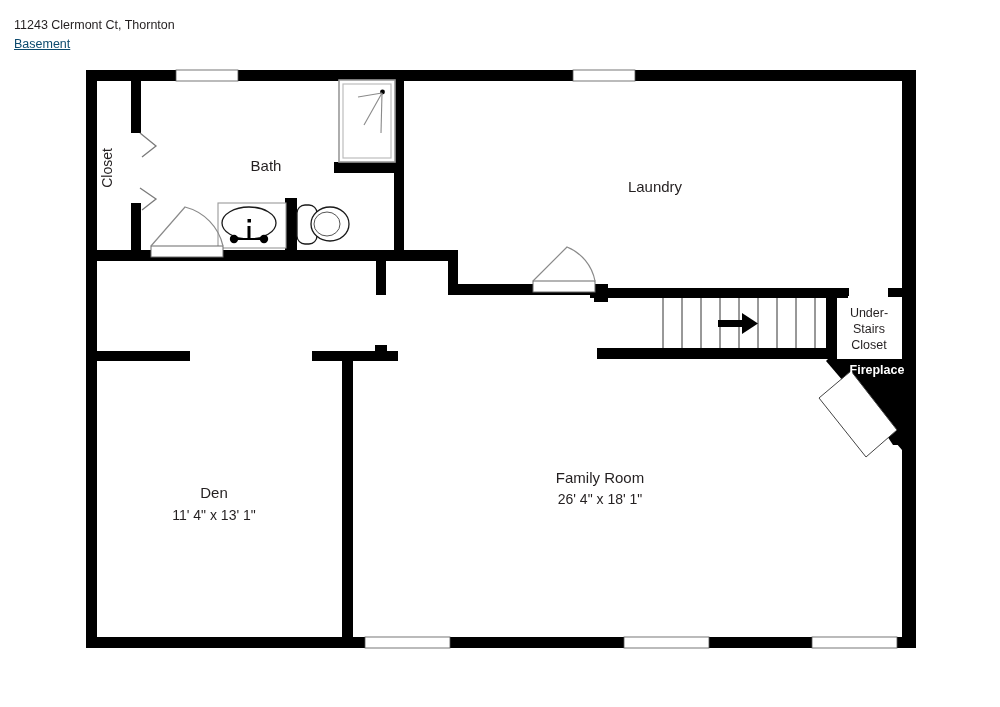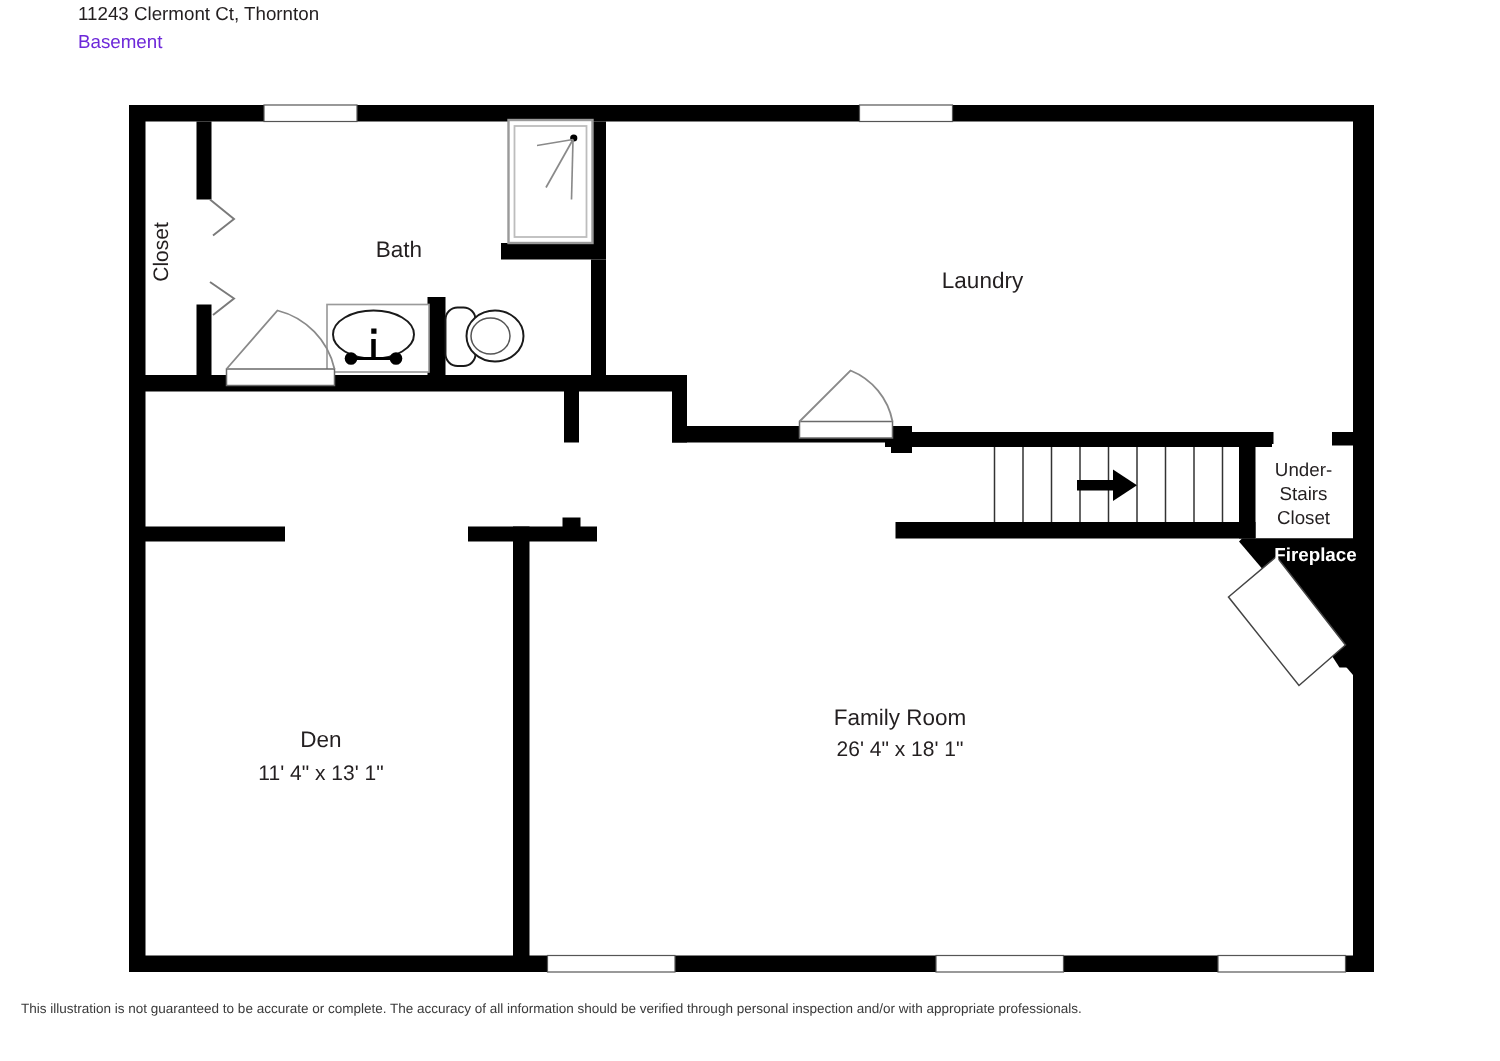--- a/index.html
+++ b/index.html
@@ -17,33 +17,33 @@
   }
   #page {
     position: absolute;
     left: 0; top: 0;
     width: 1000px;
     height: 707px;
   }
   .header {
     position: absolute;
     left: 14px;
-    top: 0;
+    top: 16px;
     line-height: 19px;
-    margin-left: 38px;
   }
   .header .addr {
     font-size: 12.5px;
     color: #231f20;
     white-space: nowrap;
   }
   .header .level {
     font-size: 12.5px;
-    color: #6d28d9;
+    color: #0c4a6e;
     white-space: nowrap;
+    text-decoration: underline;
   }
   .footer {
     position: absolute;
     left: 14px;
     top: 661px;
     line-height: 23px;
   }
   .footer div {
     font-size: 9px;
     color: #3a3a3a;
@@ -222,16 +222,15 @@
     </g>
 
     <g>
       <text class="rlabel" x="600" y="483" font-size="15" text-anchor="middle">Family Room</text>
       <text class="rlabel" x="600" y="504" font-size="14" text-anchor="middle">26' 4" x 18' 1"</text>
     </g>
 
   </svg>
 
   <div class="footer">
-    <div>This illustration is not guaranteed to be accurate or complete. The accuracy of all information should be verified through personal inspection and/or with appropriate professionals.</div>
   </div>
 
 </div>
 
 </body></html>

